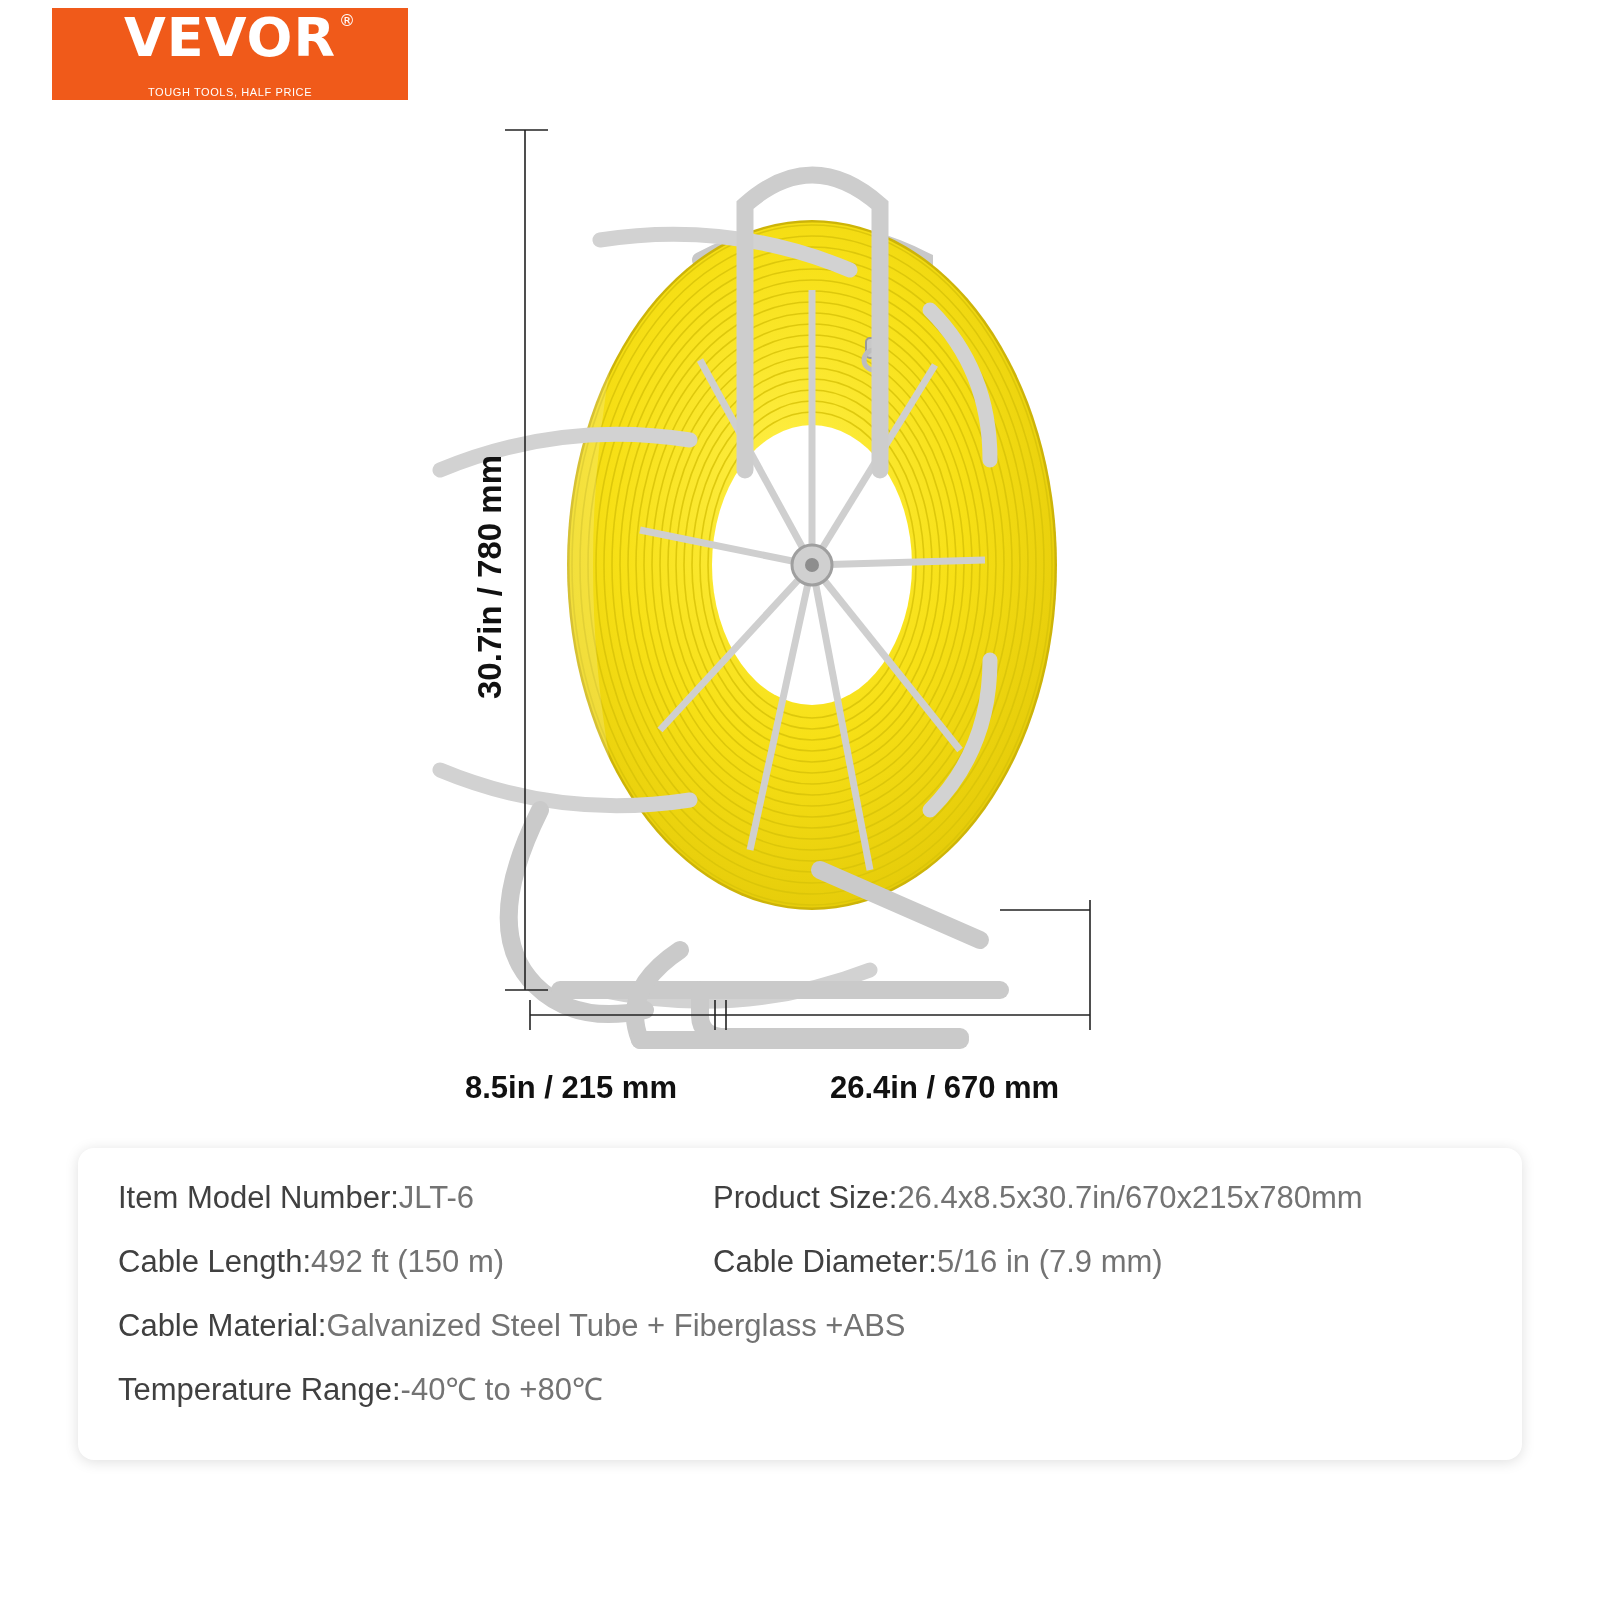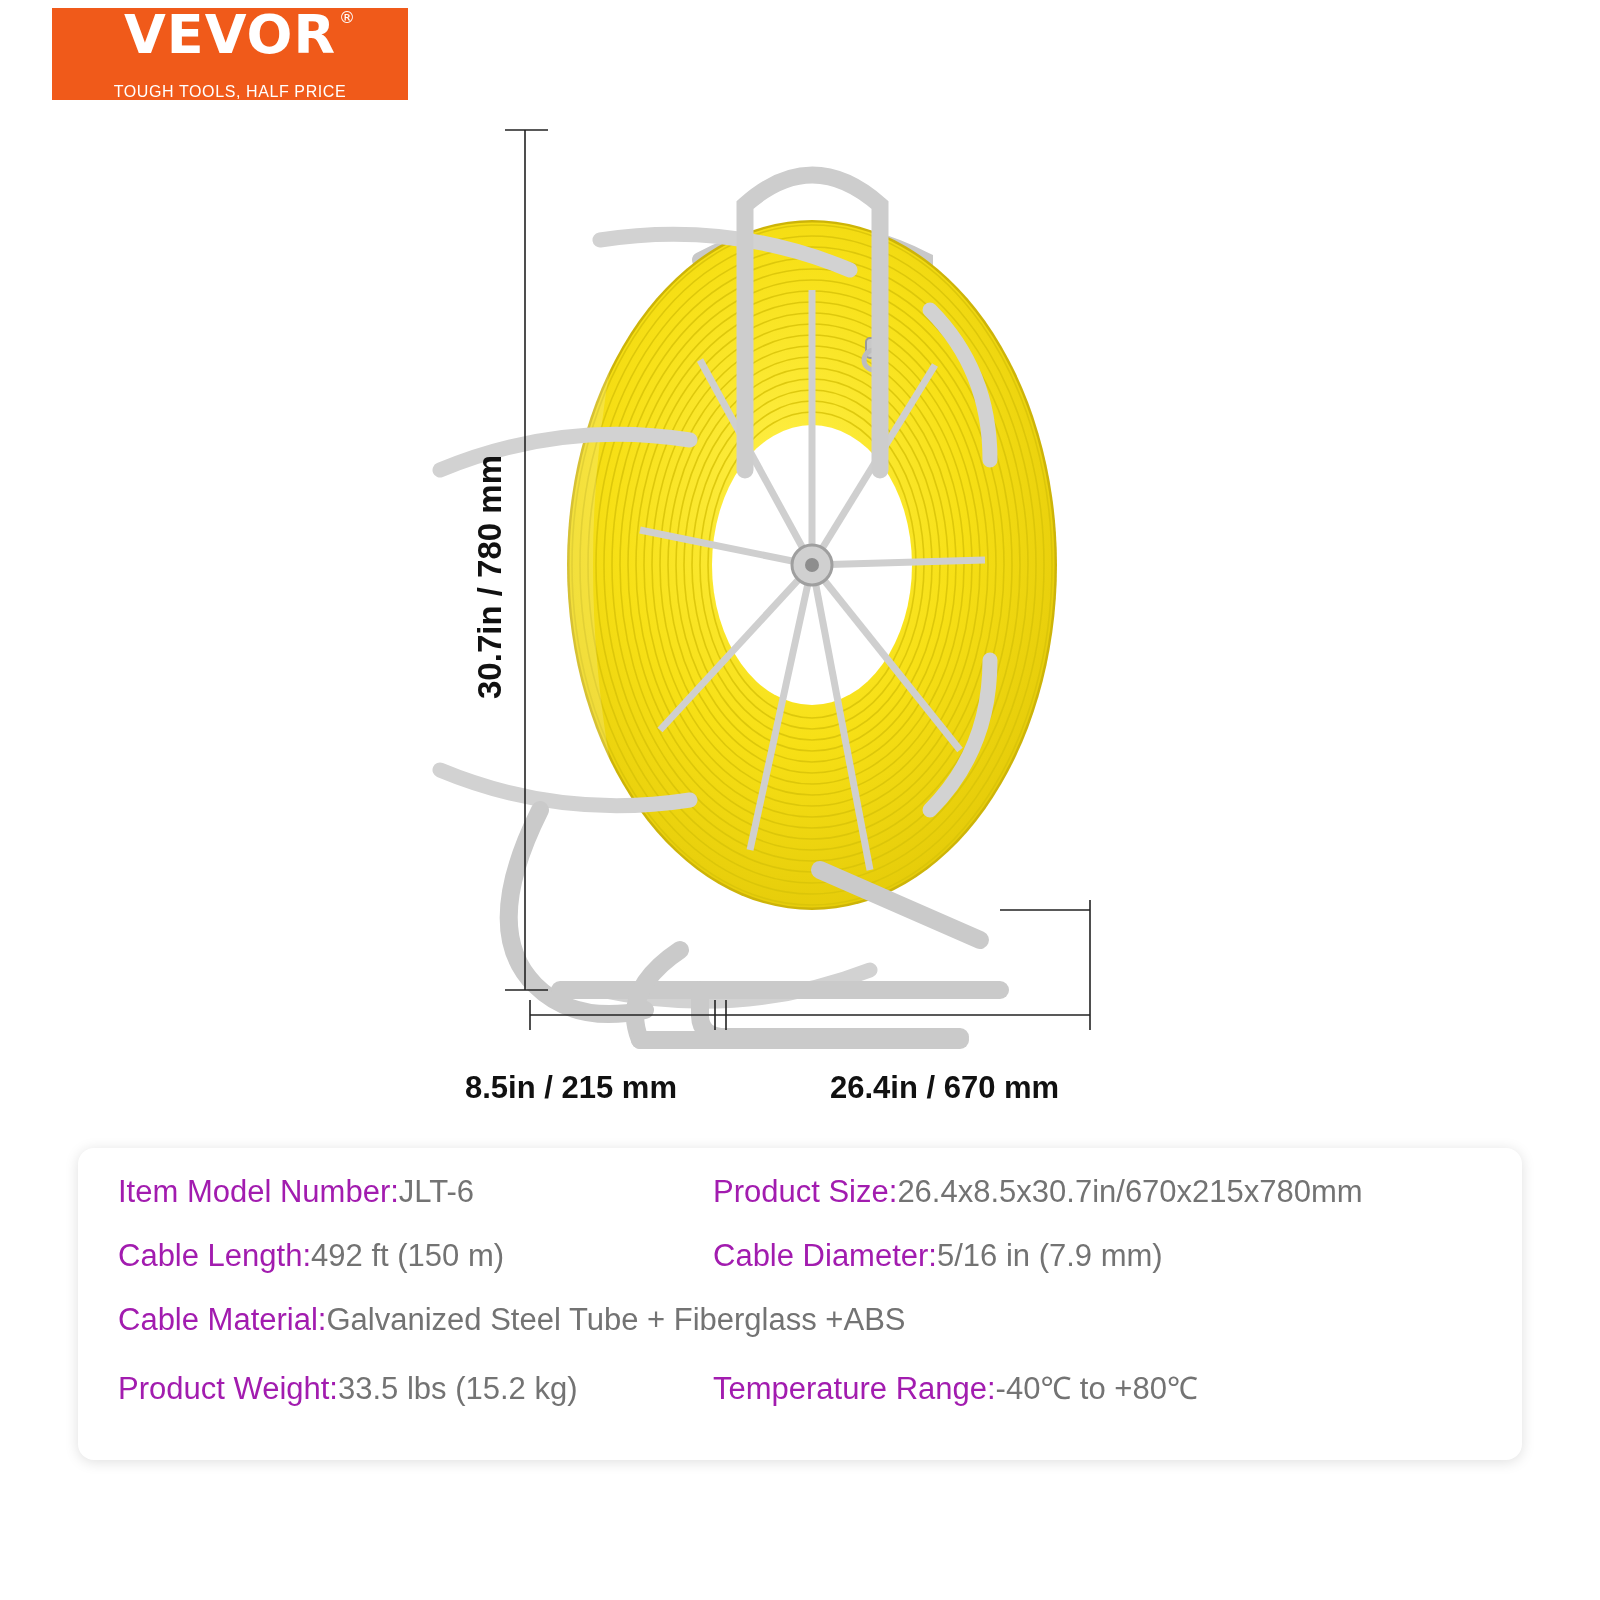--- a/index.html
+++ b/index.html
@@ -40,21 +40,21 @@
   .logo-reg {
     font-size: 16px;
     vertical-align: super;
     position: absolute;
     right: -20px;
     top: 2px;
     font-weight: normal;
   }
   .logo-tag {
     color: #ffffff;
-    font-size: 16px;
+    font-size: 11px;
     letter-spacing: 0.6px;
     margin-top: 21px;
     font-family: "Liberation Sans", sans-serif;
   }
 
   
   .product-area {
     position: absolute;
     left: 0;
     top: 110px;
@@ -106,23 +106,24 @@
     display: flex;
     align-items: baseline;
     height: 64px;
   }
   .spec-cell {
     display: flex;
     align-items: baseline;
     white-space: nowrap;
   }
   .spec-label {
-    color: #a21caf;
-    font-size: 31px;
-    font-family: "Liberation Sans", sans-serif;
+    color: #404040;
+    font-size: 31px;
+    font-family: "Liberation Sans", sans-serif;
+    margin-top: 6px;
   }
   .spec-value {
     color: #737373;
     font-size: 31px;
     font-family: "Liberation Sans", sans-serif;
   }
   .col-a { width: 595px; }
   .col-b { width: auto; }
 </style>
 </head>
@@ -277,23 +278,19 @@
   </div>
 
   <div class="spec-row">
     <div class="spec-cell">
       <span class="spec-label">Cable Material: </span>
       <span class="spec-value">Galvanized Steel Tube + Fiberglass +ABS</span>
     </div>
   </div>
 
   <div class="spec-row">
-    <div class="spec-cell col-a">
-      <span class="spec-label">Product Weight: </span>
-      <span class="spec-value">33.5 lbs (15.2 kg)</span>
-    </div>
     <div class="spec-cell col-b">
       <span class="spec-label">Temperature Range:</span>
       <span class="spec-value">-40℃ to +80℃</span>
     </div>
   </div>
 
 </div>
 
 </body></html>

